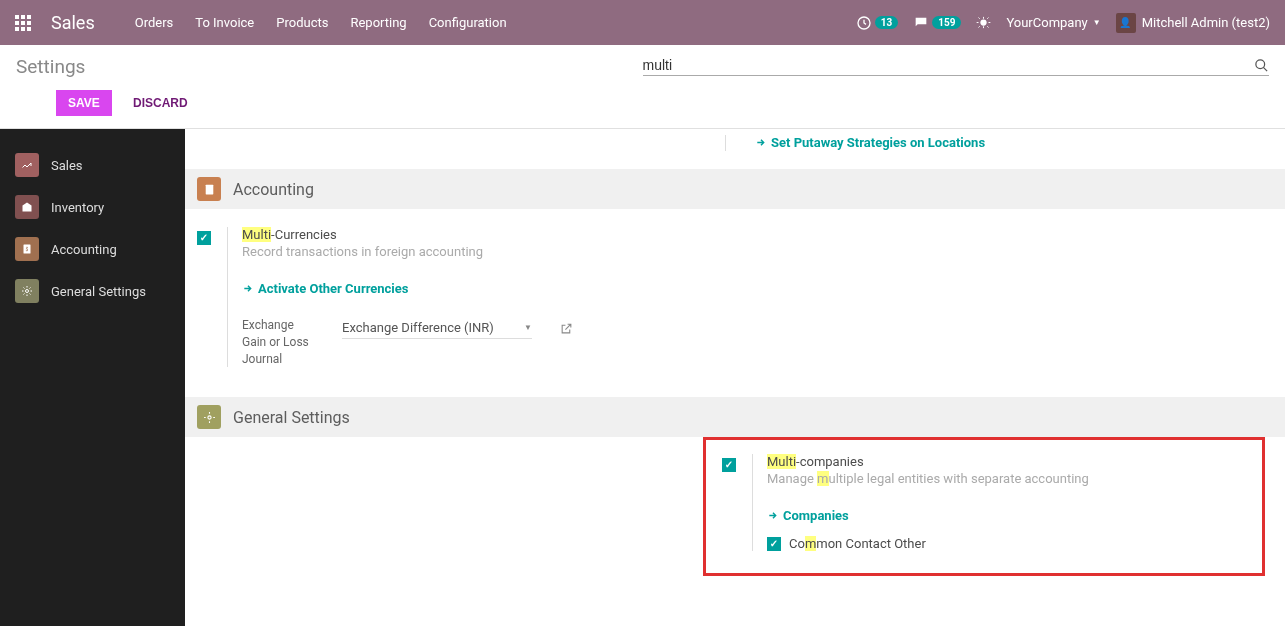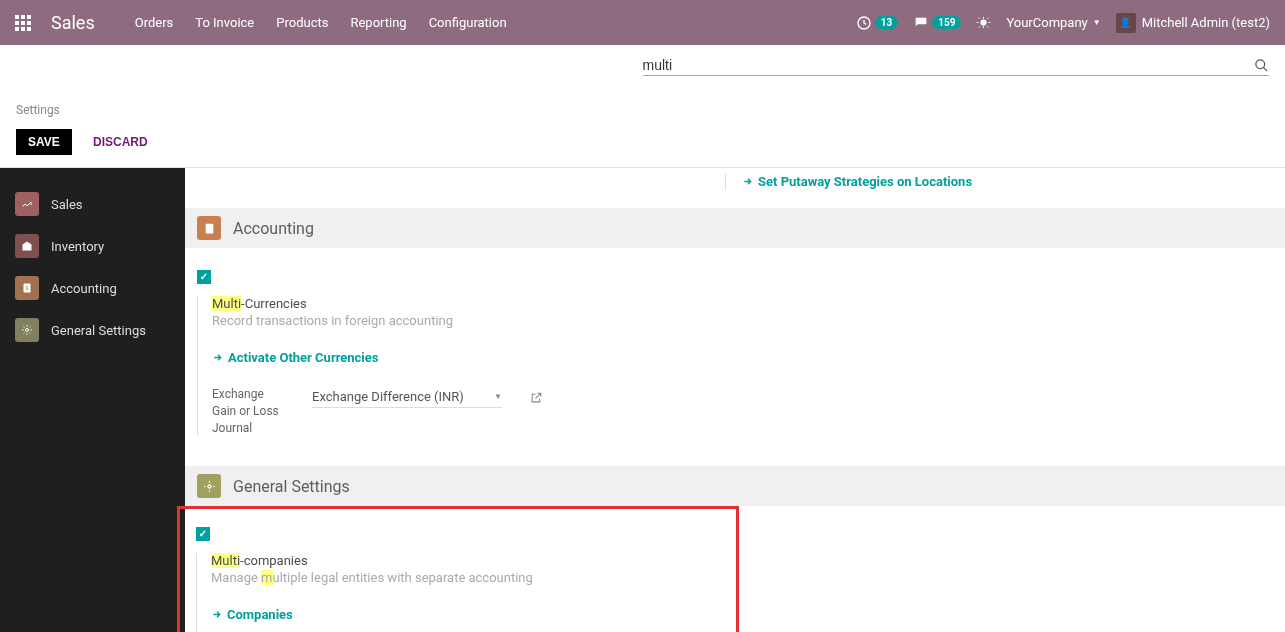--- a/index.html
+++ b/index.html
@@ -13,52 +13,52 @@
 .nav-menu a { color: #fff; text-decoration: none; font-size: 13px; }
 .topbar-right { margin-left: auto; display: flex; align-items: center; gap: 15px; }
 .badge-item { display: flex; align-items: center; gap: 3px; cursor: pointer; }
 .badge { background: #00a09d; color: #fff; font-size: 10px; font-weight: bold; padding: 1px 6px; border-radius: 8px; }
 .company-sel { display: flex; align-items: center; gap: 5px; cursor: pointer; }
 .user-sel { display: flex; align-items: center; gap: 6px; cursor: pointer; }
 .avatar { width: 20px; height: 20px; border-radius: 2px; background: #6b4545; display:flex; align-items:center; justify-content:center; font-size:10px;}
 
 .controlbar { border-bottom: 1px solid #e0e0e0; padding: 10px 16px 12px 16px; display: flex; align-items: flex-start; }
 .ctl-left { flex: 0 0 50%;}
-.page-title { color: #888; font-size: 12px; margin-bottom: 12px; margin-top: 48px; }
-.btn-save { background: #000000; color: #fff; border: none; padding: 6px 12px; font-weight: bold; font-size: 12px; cursor: pointer; }
+.page-title { color: #888; font-size: 19px; margin-bottom: 12px; }
+.btn-save { background: #d946ef; color: #fff; border: none; padding: 6px 12px; font-weight: bold; font-size: 12px; cursor: pointer; margin-left: 40px; }
 .btn-discard { background: transparent; color: #701a75; border: none; padding: 6px 12px; font-weight: bold; font-size: 12px; cursor: pointer; margin-left: 6px; }
 .ctl-right { flex: 1; display: flex; align-items: center; padding-top:2px;}
 .search-wrap { flex: 1; border-bottom: 1px solid #aaa; display: flex; align-items: center; padding-bottom: 2px; }
 .search-input { border: none; outline: none; flex: 1; font-size: 14px; color: #333; }
 .search-icon { color: #666; cursor: pointer; }
 
 .main { display: flex; min-height: calc(100vh - 135px); }
 .sidebar { width: 185px; background: #1f1f1f; padding: 15px 0; }
 .side-item { display: flex; align-items: center; padding: 9px 15px; color: #ddd; cursor: pointer; gap: 12px; font-size: 13px;}
 .side-icon { width: 24px; height: 24px; border-radius: 3px; display: flex; align-items: center; justify-content: center; font-size: 12px;}
 .ico-sales { background: #a06060; }
 .ico-purchase { background: #6080a0; }
 .ico-inventory { background: #805050; }
 .ico-accounting { background: #a07050; }
 .ico-general { background: #808060; }
 
 .content { flex: 1; background: #fff;  }
 
 .partial-link-row { display: flex; padding: 6px 0 18px 0;}
 .partial-link-slot { flex: 0 0 520px; }
-.partial-link { margin-left: 20px; border-left: 1px solid #ddd; padding-left:16px;}
+.partial-link { margin-left: 20px; border-left: 1px solid #ddd; padding-left:29px;}
 .link-action { color: #00a09d; font-weight: bold; font-size: 13px; cursor: pointer; display: inline-flex; align-items: center; gap: 5px; }
 
 .section-header { background: #f0f0f0; display: flex; align-items: center; gap: 12px; padding: 8px 12px; }
 .sec-icon { width: 24px; height: 24px; border-radius: 3px; display: flex; align-items: center; justify-content: center; color:#fff; font-size:12px;}
 .sec-ico-acc { background: #c88050; }
 .sec-ico-gen { background: #a0a060; }
 .sec-title { font-size: 16px; color: #5d5d5d; }
 
-.setting-block { display: flex; padding: 18px 12px 10px 12px; flex-direction: column; }
+.setting-block { display: flex; padding: 18px 12px 10px 12px; }
 .setting-check { flex: 0 0 30px; padding-top:2px;}
 .setting-body { border-left: 1px solid #ddd; padding-left: 14px; flex: 1; max-width: 470px;}
 .setting-title { font-size: 13px; color: #4c4c4c; }
 .setting-desc { color: #aaa; font-size: 13px; margin-top: 2px; }
 .hl { background: #ffff80; }
 .setting-action { margin-top: 22px; }
 .setting-option-row { margin-top: 12px; display: flex; align-items: center; gap: 8px;}
 .field-group { display:flex; align-items:flex-start; margin-top: 20px; gap:30px;}
 .field-lbl { width: 70px; color:#666; font-size:12px; line-height:1.4;}
 .field-val { border-bottom: 1px solid #ddd; padding: 3px 0; width: 190px; display:flex; align-items:center; justify-content:space-between; font-size:13px; color:#555;}
@@ -250,21 +250,21 @@
     <div class="section-header">
       <span class="sec-icon sec-ico-gen">
         <svg width="13" height="13" viewBox="0 0 24 24" fill="#fff">
             <circle cx="12" cy="12" r="3" fill="none" stroke="#fff" stroke-width="2"></circle>
             <path d="M12 2v3M12 19v3M2 12h3M19 12h3" stroke="#fff" stroke-width="2"></path>
           </svg>
       </span>
       <span class="sec-title">General Settings</span>
     </div>
 
-    <div style="display:flex;">
+    <div style="display:flex;justify-content:flex-end;">
     <div class="highlight-box" style="flex:0 0 562px;">
     <div class="setting-block" style="padding-top:14px;">
       <div class="setting-check">
         <span class="chk checked"></span>
       </div>
       <div class="setting-body" style="max-width:none;">
         <div class="setting-title">
           <span class="hl">Multi</span><span>-companies</span>
         </div>
         <div class="setting-desc">

